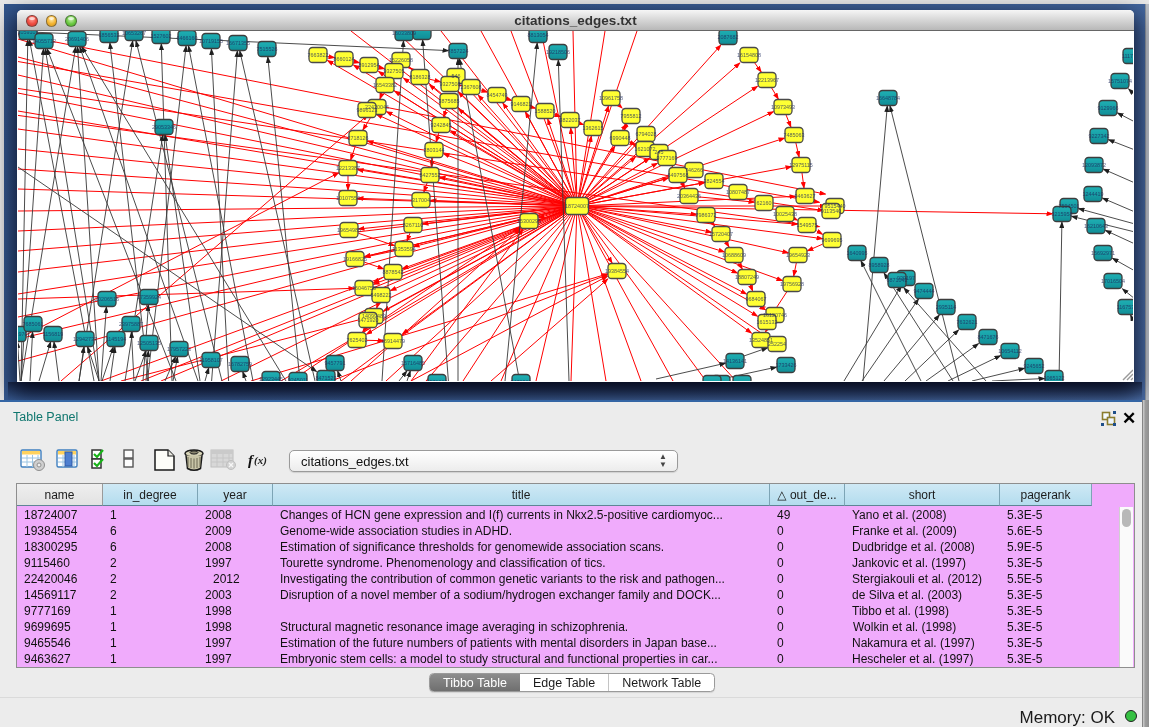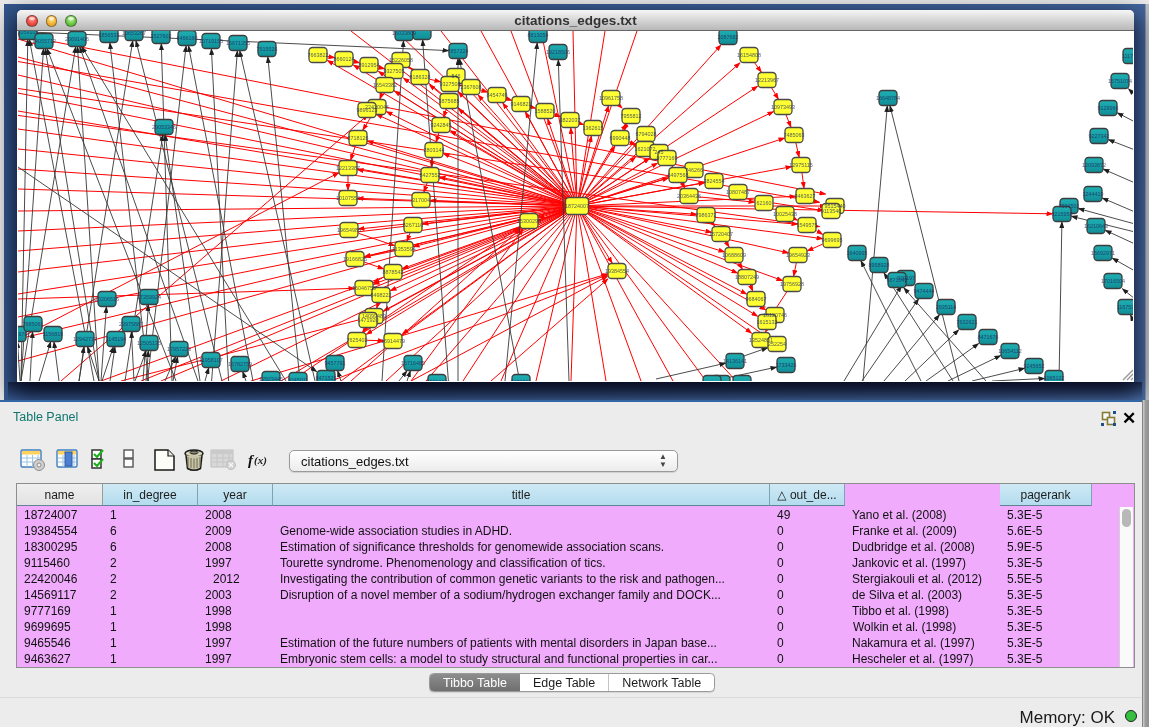--- a/index.html
+++ b/index.html
@@ -667,25 +667,27 @@
   <div id="dropdown">
       <span>citations_edges.txt</span>
       <div id="ddarrows">▲<br>▼</div>
     </div>
   <div id="tblwrap">
       <div class="hdr gray" style="left:0px;width:86px">name</div>
       <div class="hdr" style="left:86px;width:95px">in_degree</div>
       <div class="hdr" style="left:181px;width:75px">year</div>
       <div class="hdr" style="left:256px;width:497px">title</div>
       <div class="hdr" style="left:753px;width:75px">△ out_de...</div>
+      <div class="hdr" style="left:828px;width:155px">short</div>
       <div class="hdr" style="left:983px;width:92px">pagerank</div>
       <div class="row" style="left:0;top:23px;width:1103px">
         <span class="c" style="left:7px;width:78px">18724007</span>
         <span class="c" style="left:93px;width:90px">1</span>
         <span class="c" style="left:188px;width:70px">2008</span>
+        <span class="c" style="left:263px;width:492px">Changes of HCN gene expression and I(f) currents in Nkx2.5-positive cardiomyoc...</span>
         <span class="c" style="left:760px;width:70px">49</span>
         <span class="c" style="left:835px;width:150px">Yano et al. (2008)</span>
         <span class="c" style="left:990px;width:90px">5.3E-5</span>
       </div>
       <div class="row" style="left:0;top:39px;width:1103px">
         <span class="c" style="left:7px;width:78px">19384554</span>
         <span class="c" style="left:93px;width:90px">6</span>
         <span class="c" style="left:188px;width:70px">2009</span>
         <span class="c" style="left:263px;width:492px">Genome-wide association studies in ADHD.</span>
         <span class="c" style="left:760px;width:70px">0</span>
@@ -733,20 +735,21 @@
         <span class="c" style="left:93px;width:90px">1</span>
         <span class="c" style="left:188px;width:70px">1998</span>
         <span class="c" style="left:760px;width:70px">0</span>
         <span class="c" style="left:835px;width:150px">Tibbo et al. (1998)</span>
         <span class="c" style="left:990px;width:90px">5.3E-5</span>
       </div>
       <div class="row" style="left:0;top:135px;width:1103px">
         <span class="c" style="left:7px;width:78px">9699695</span>
         <span class="c" style="left:93px;width:90px">1</span>
         <span class="c" style="left:188px;width:70px">1998</span>
+        <span class="c" style="left:263px;width:492px">Structural magnetic resonance image averaging in schizophrenia.</span>
         <span class="c" style="left:760px;width:70px">0</span>
         <span class="c" style="left:836px;width:150px">Wolkin et al. (1998)</span>
         <span class="c" style="left:990px;width:90px">5.3E-5</span>
       </div>
       <div class="row" style="left:0;top:151px;width:1103px">
         <span class="c" style="left:7px;width:78px">9465546</span>
         <span class="c" style="left:93px;width:90px">1</span>
         <span class="c" style="left:188px;width:70px">1997</span>
         <span class="c" style="left:263px;width:492px">Estimation of the future numbers of patients with mental disorders in Japan base...</span>
         <span class="c" style="left:760px;width:70px">0</span>

